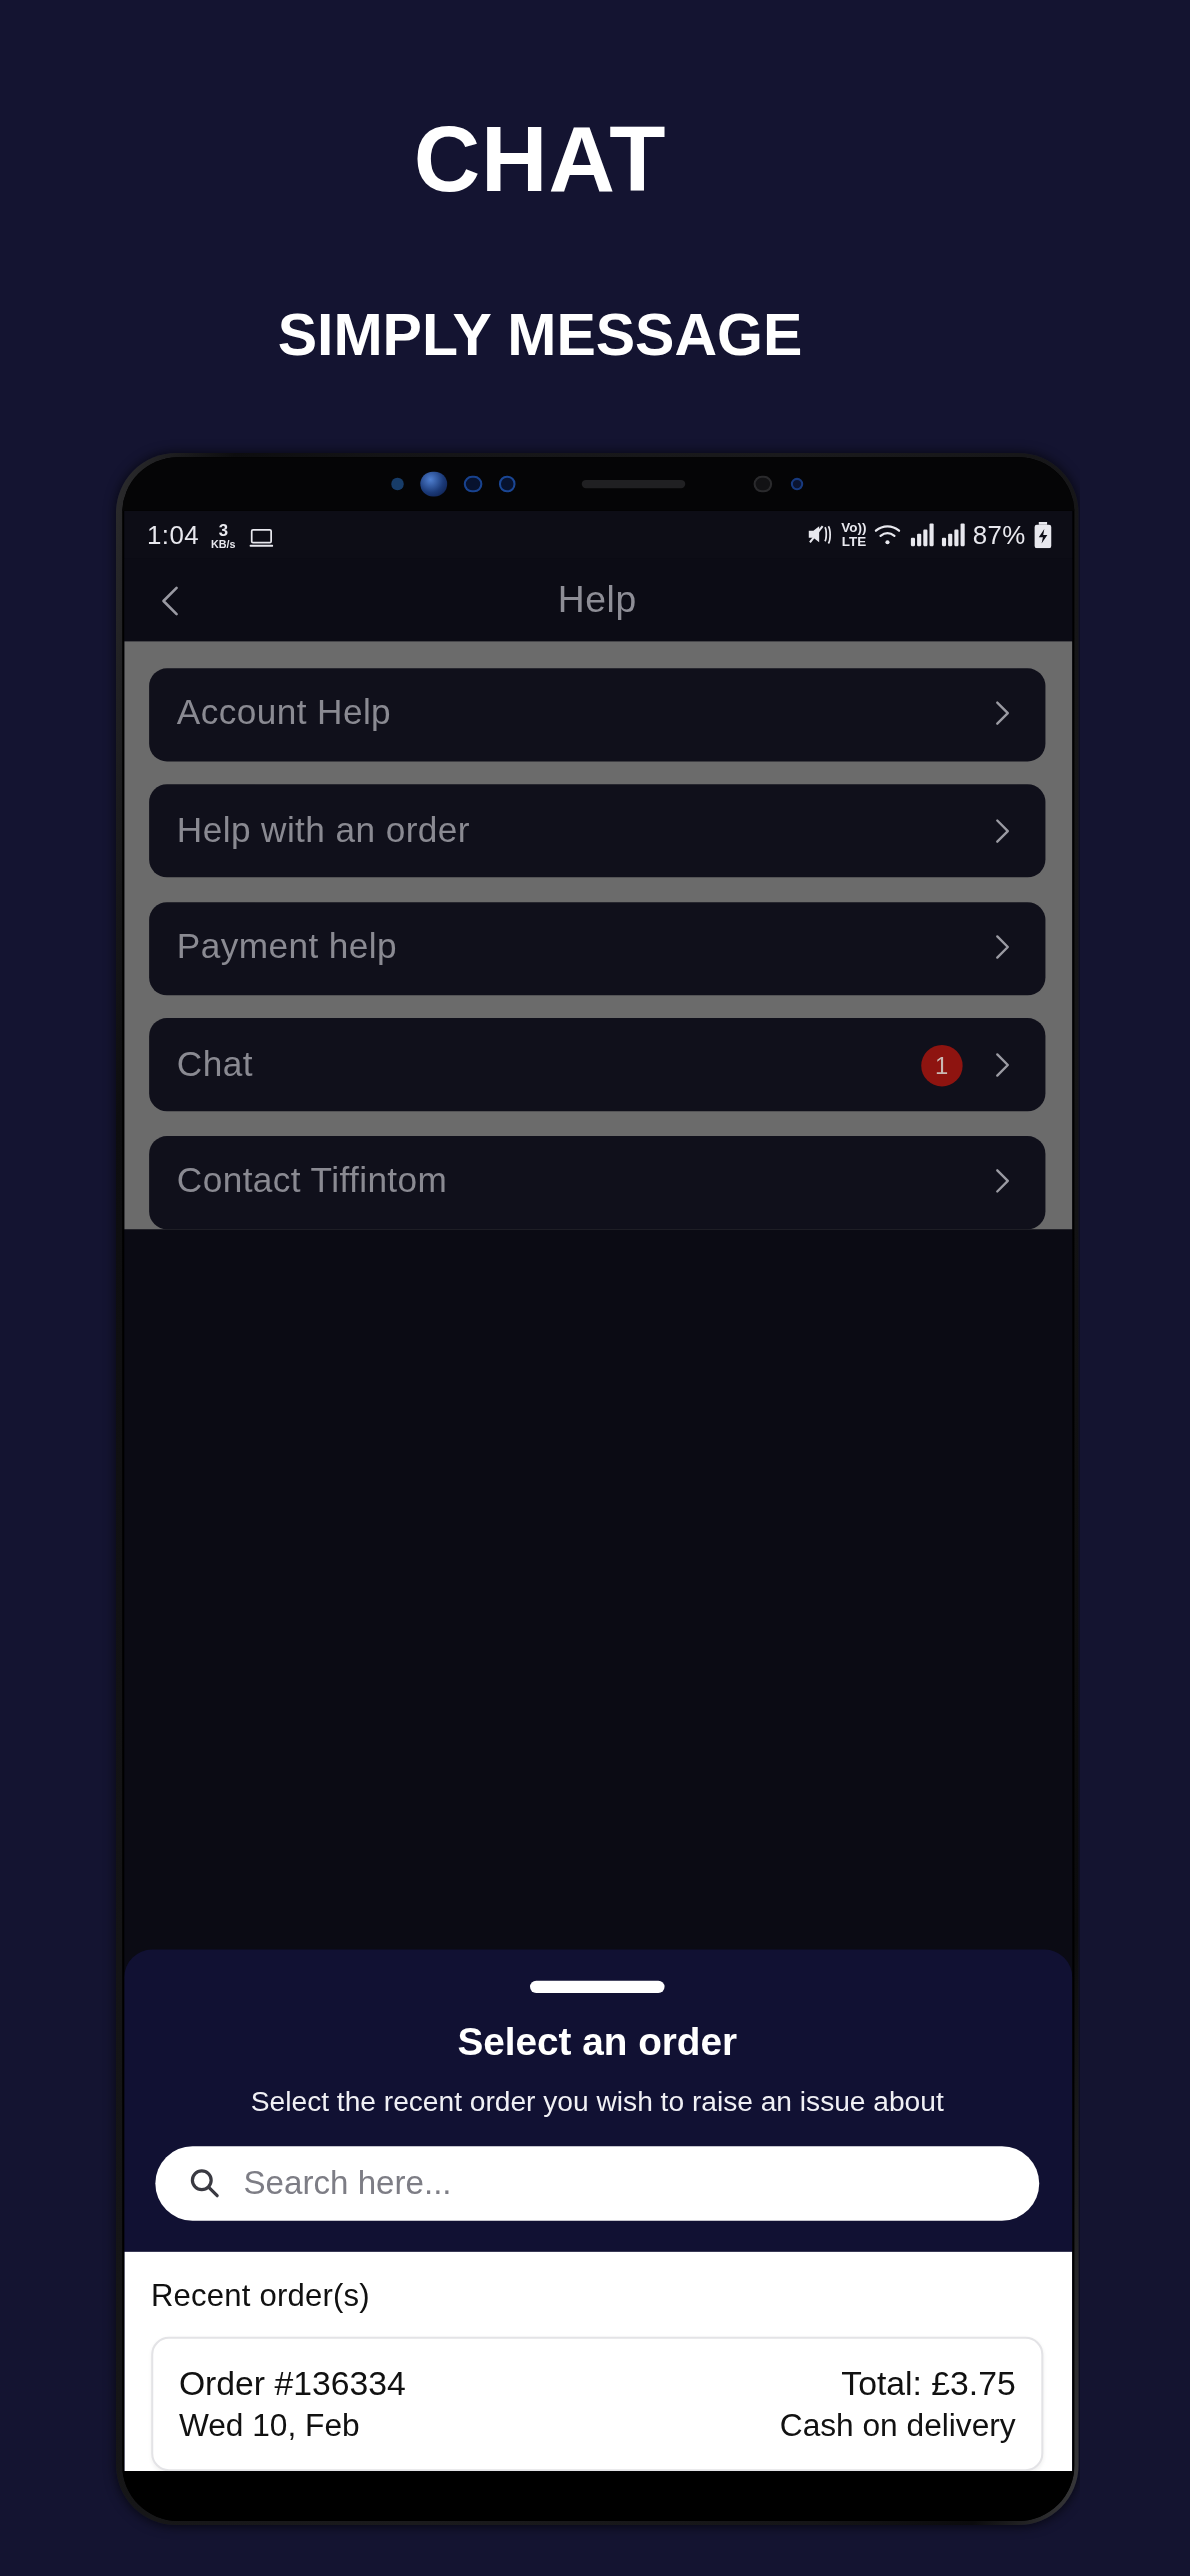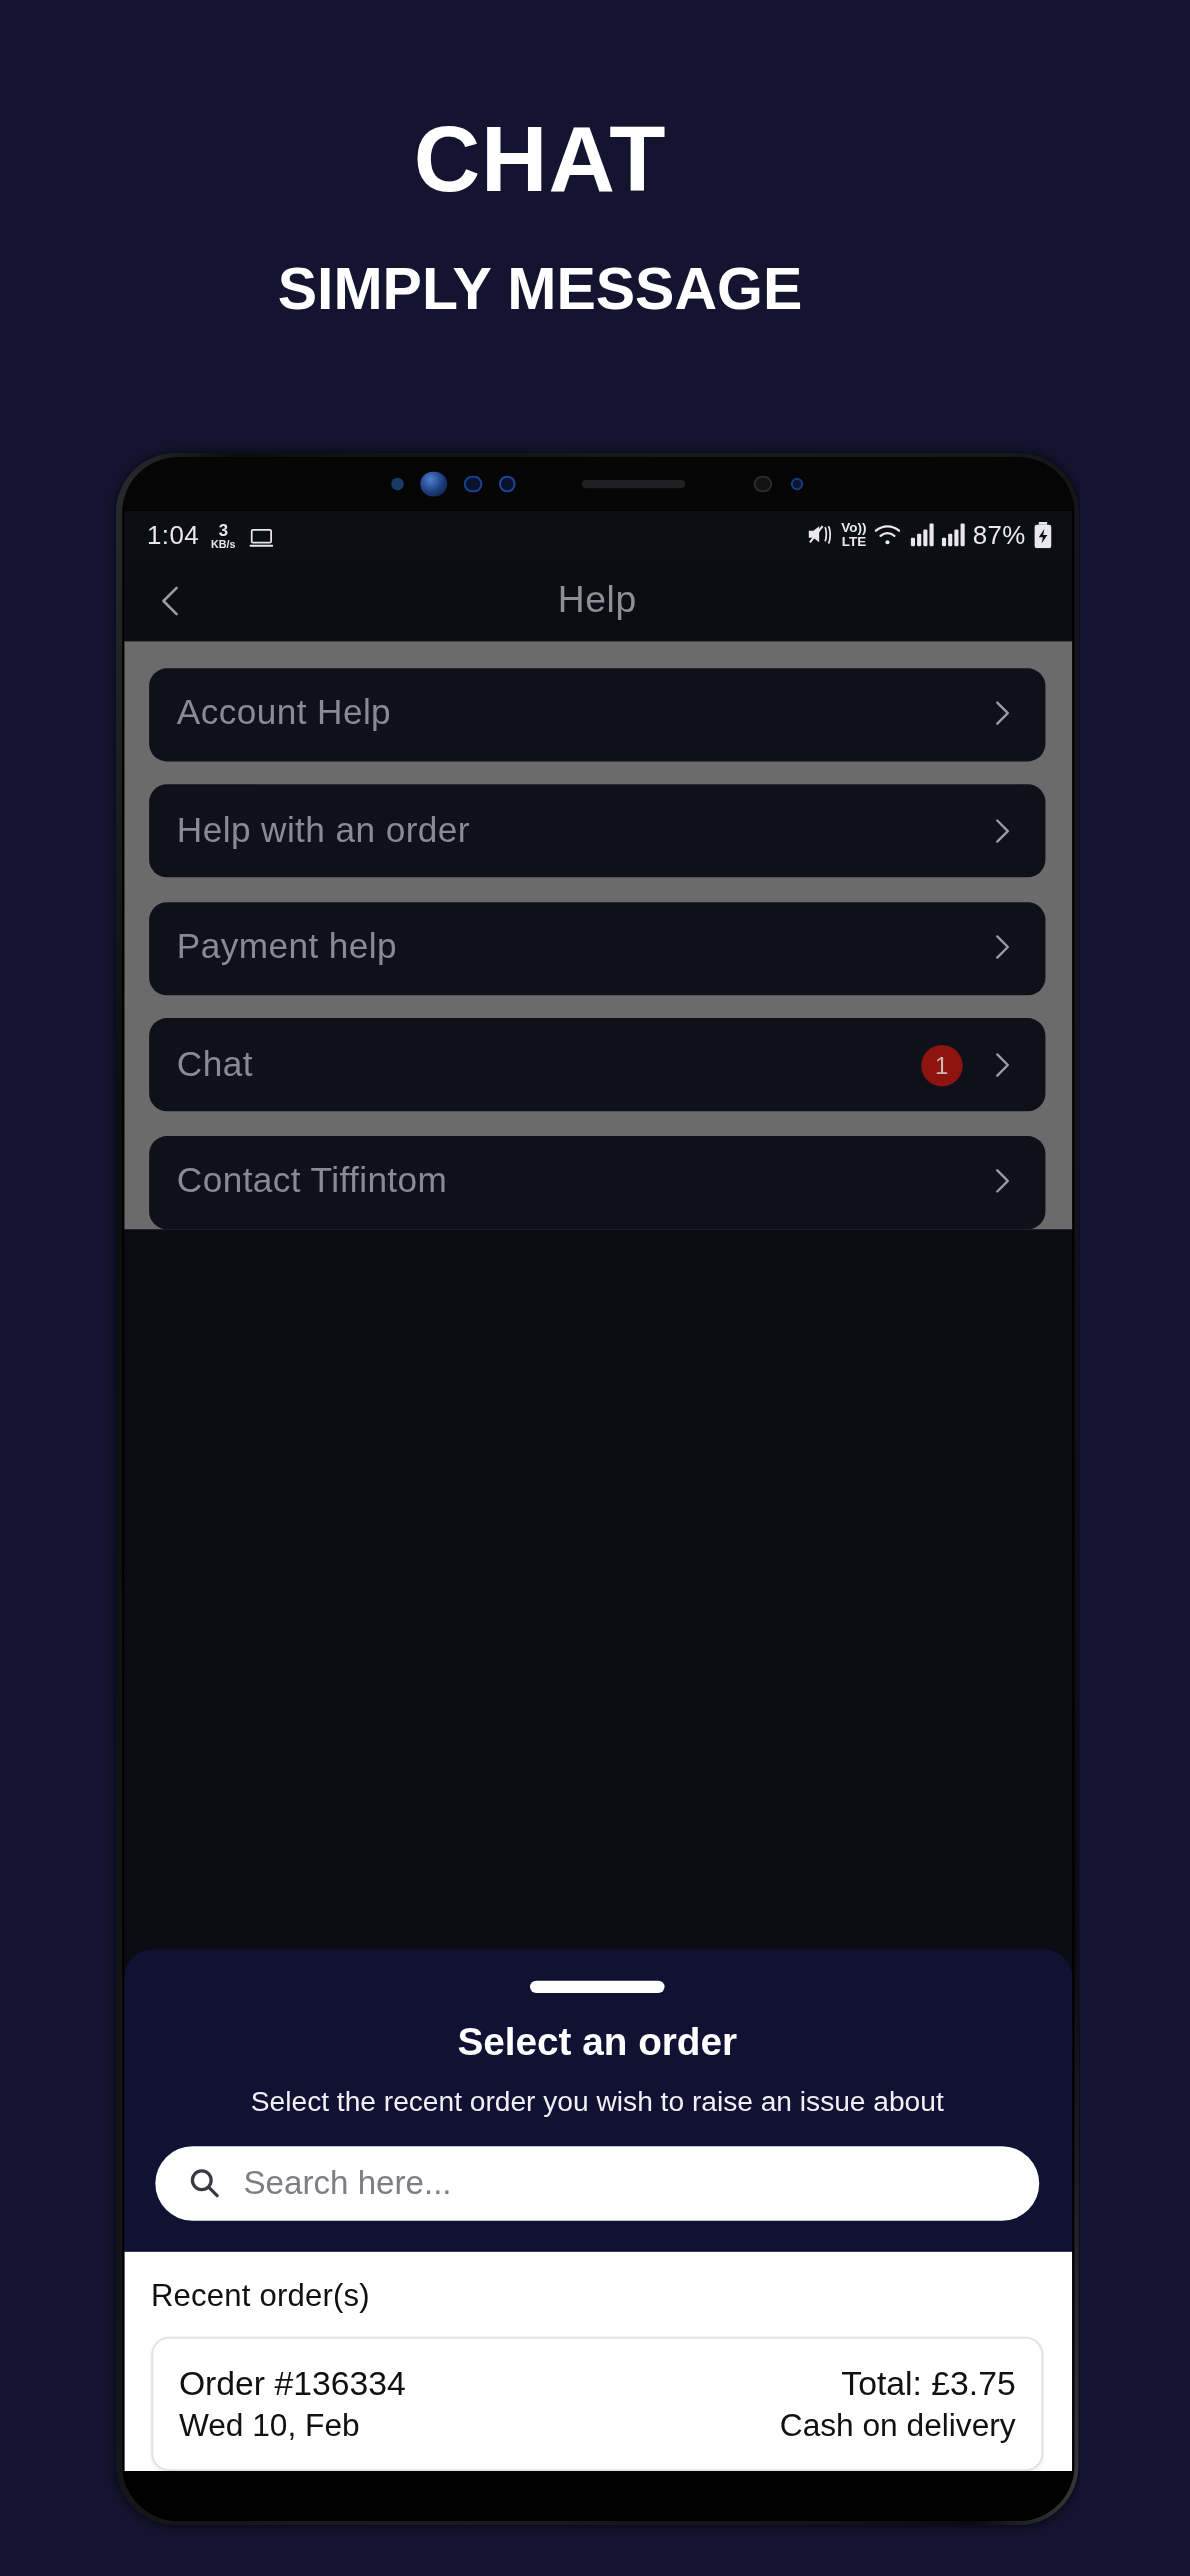--- a/index.html
+++ b/index.html
@@ -29,21 +29,21 @@
   }
   .headline {
     font-size: 92px;
     font-weight: bold;
     letter-spacing: 1px;
     color: #ffffff;
     line-height: 1.0;
     font-family: "Liberation Sans", sans-serif;
   }
   .subhead {
-    margin-top: 53px;
+    margin-top: 99px;
     font-size: 59px;
     font-weight: bold;
     color: #ffffff;
     line-height: 1.07;
     letter-spacing: 0px;
     padding: 0 67px;
     font-family: "Liberation Sans", sans-serif;
   }
   .subhead .l2 { display: block; }
 

